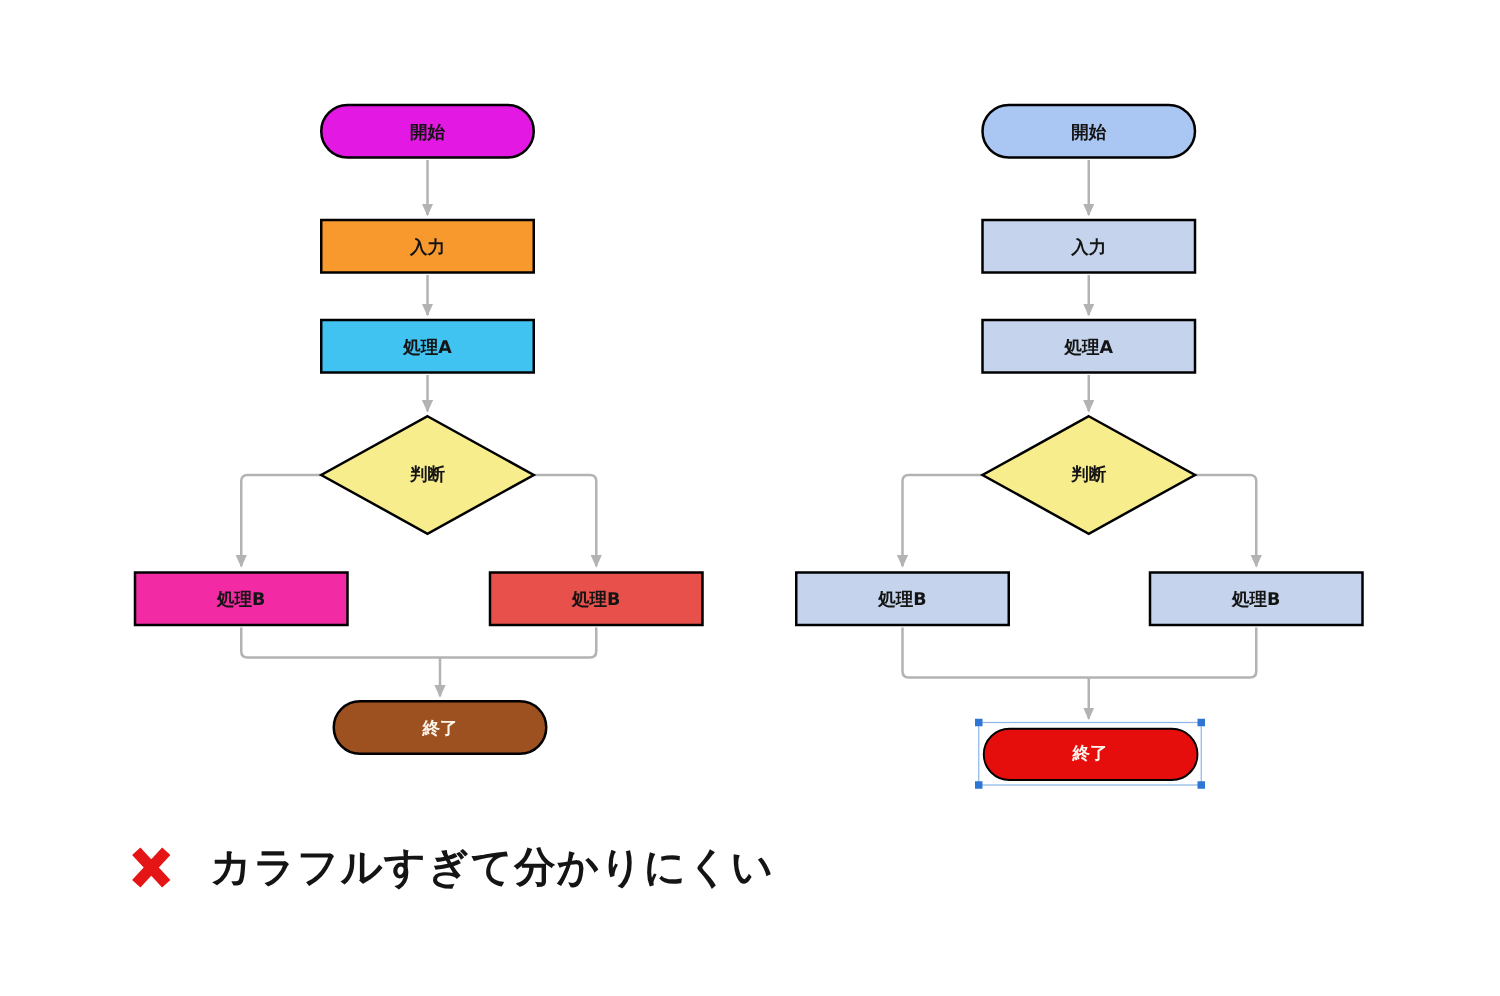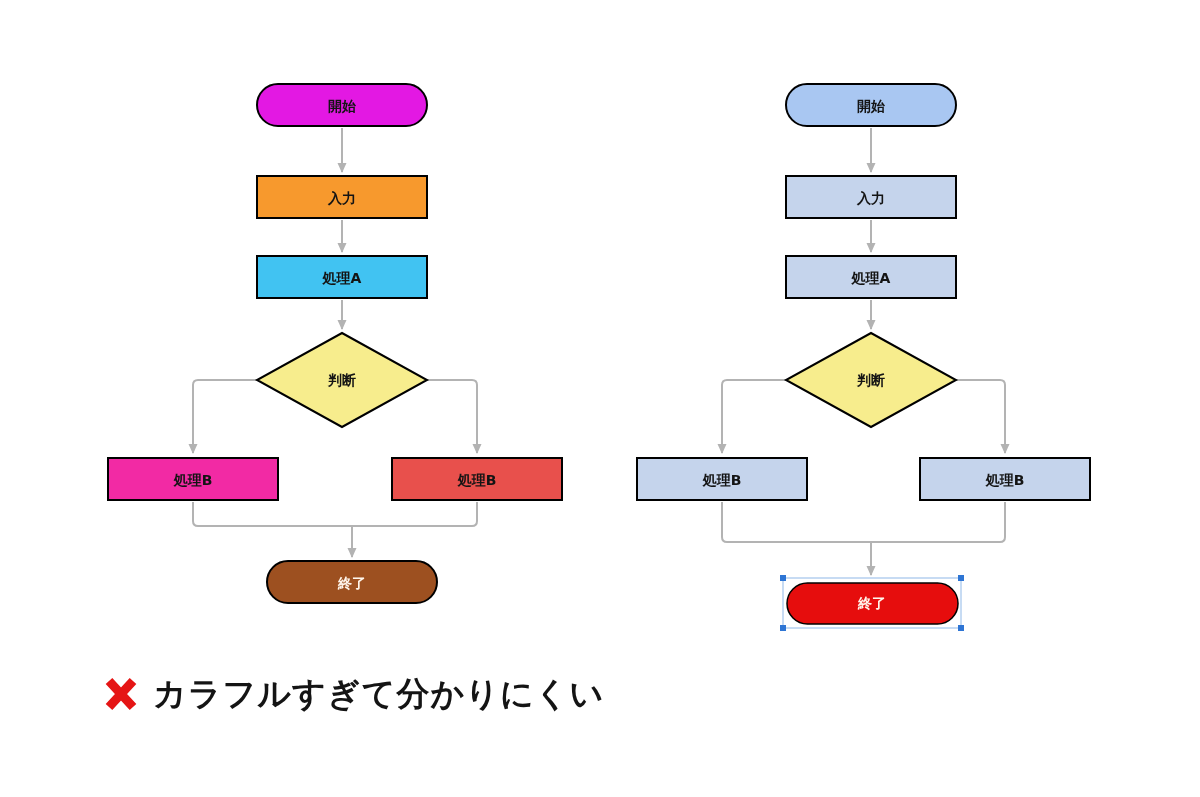--- a/index.html
+++ b/index.html
@@ -47,21 +47,21 @@
     fill: none;
     stroke-width: 1;
   }
   .flow-svg .selected-shape {
     stroke-width: 1.5;
   }
   .caption {
     position: absolute;
     display: flex;
     align-items: center;
-    gap: 14px;
+    gap: 29px;
     height: 44px;
   }
   .caption .mark {
     flex: 0 0 auto;
     display: block;
   }
   .caption .caption-text {
     font-size: 33px;
     font-weight: 800;
     color: #141414;

